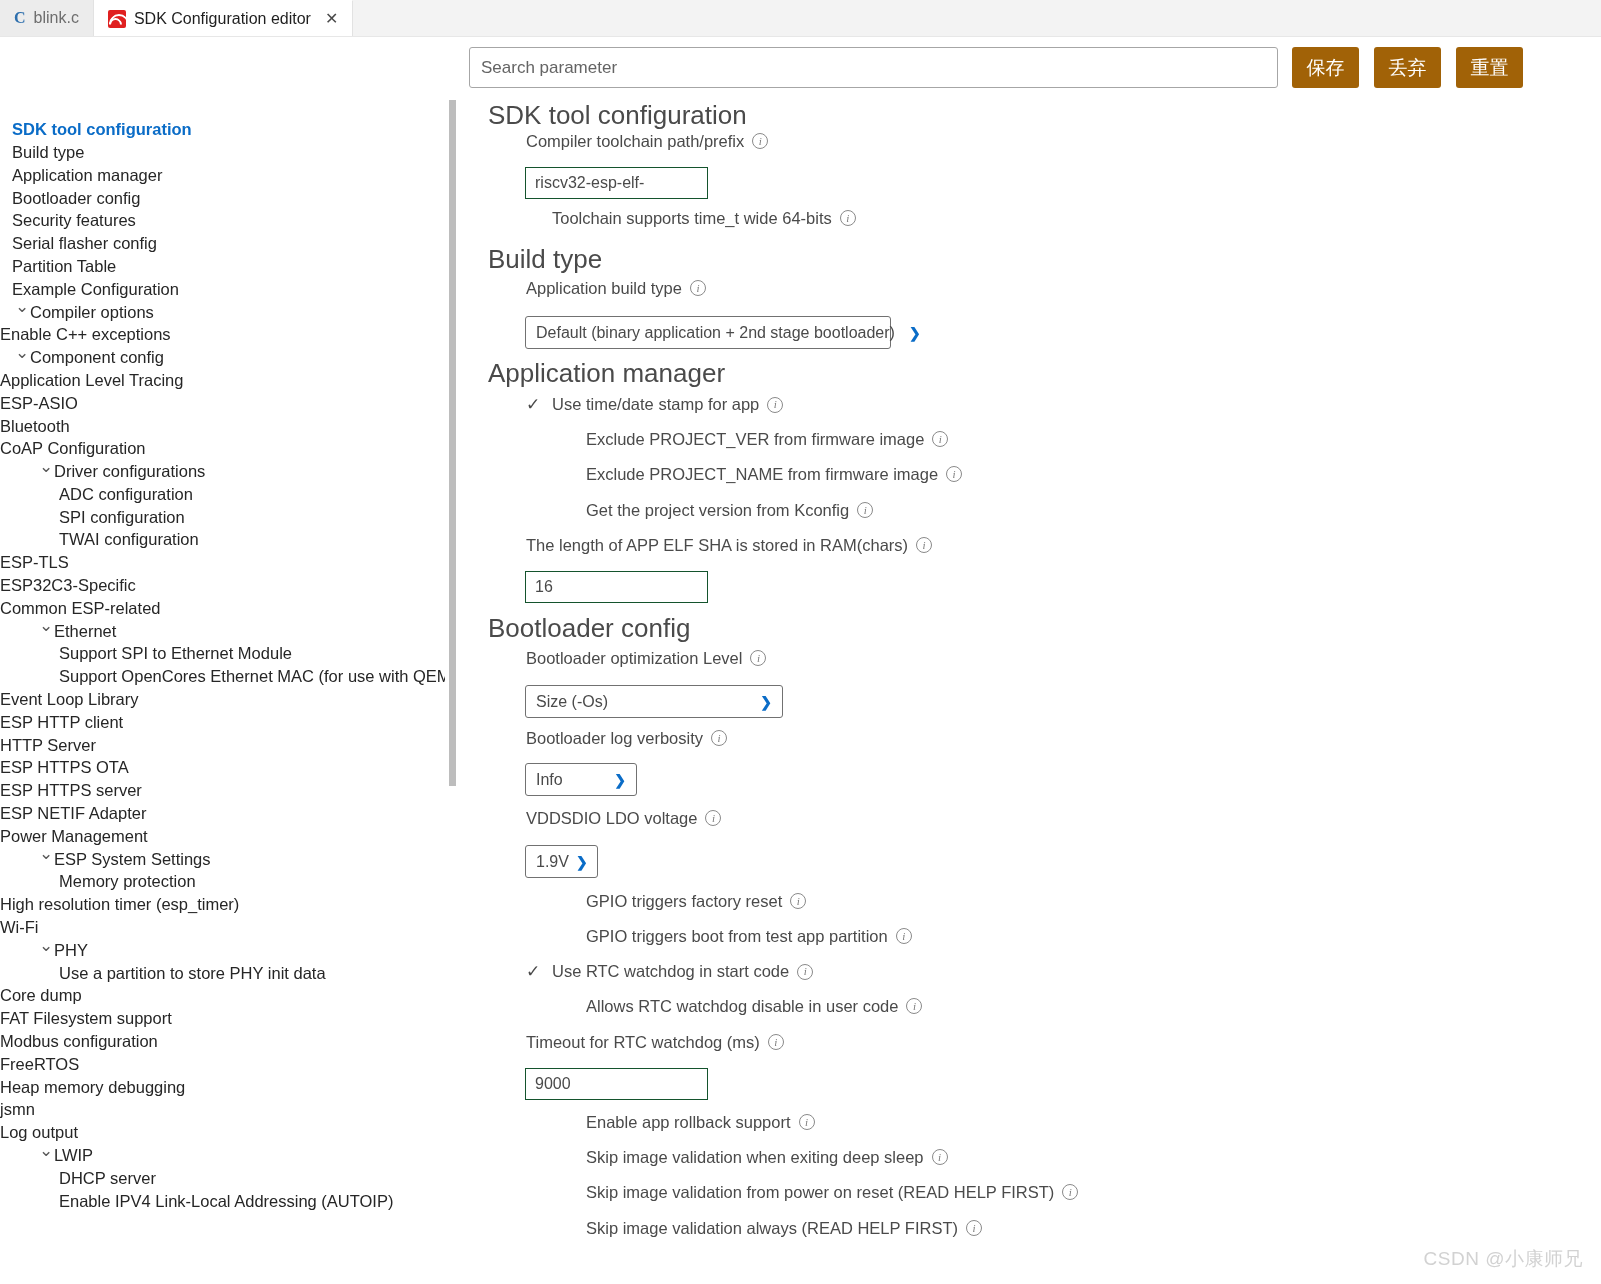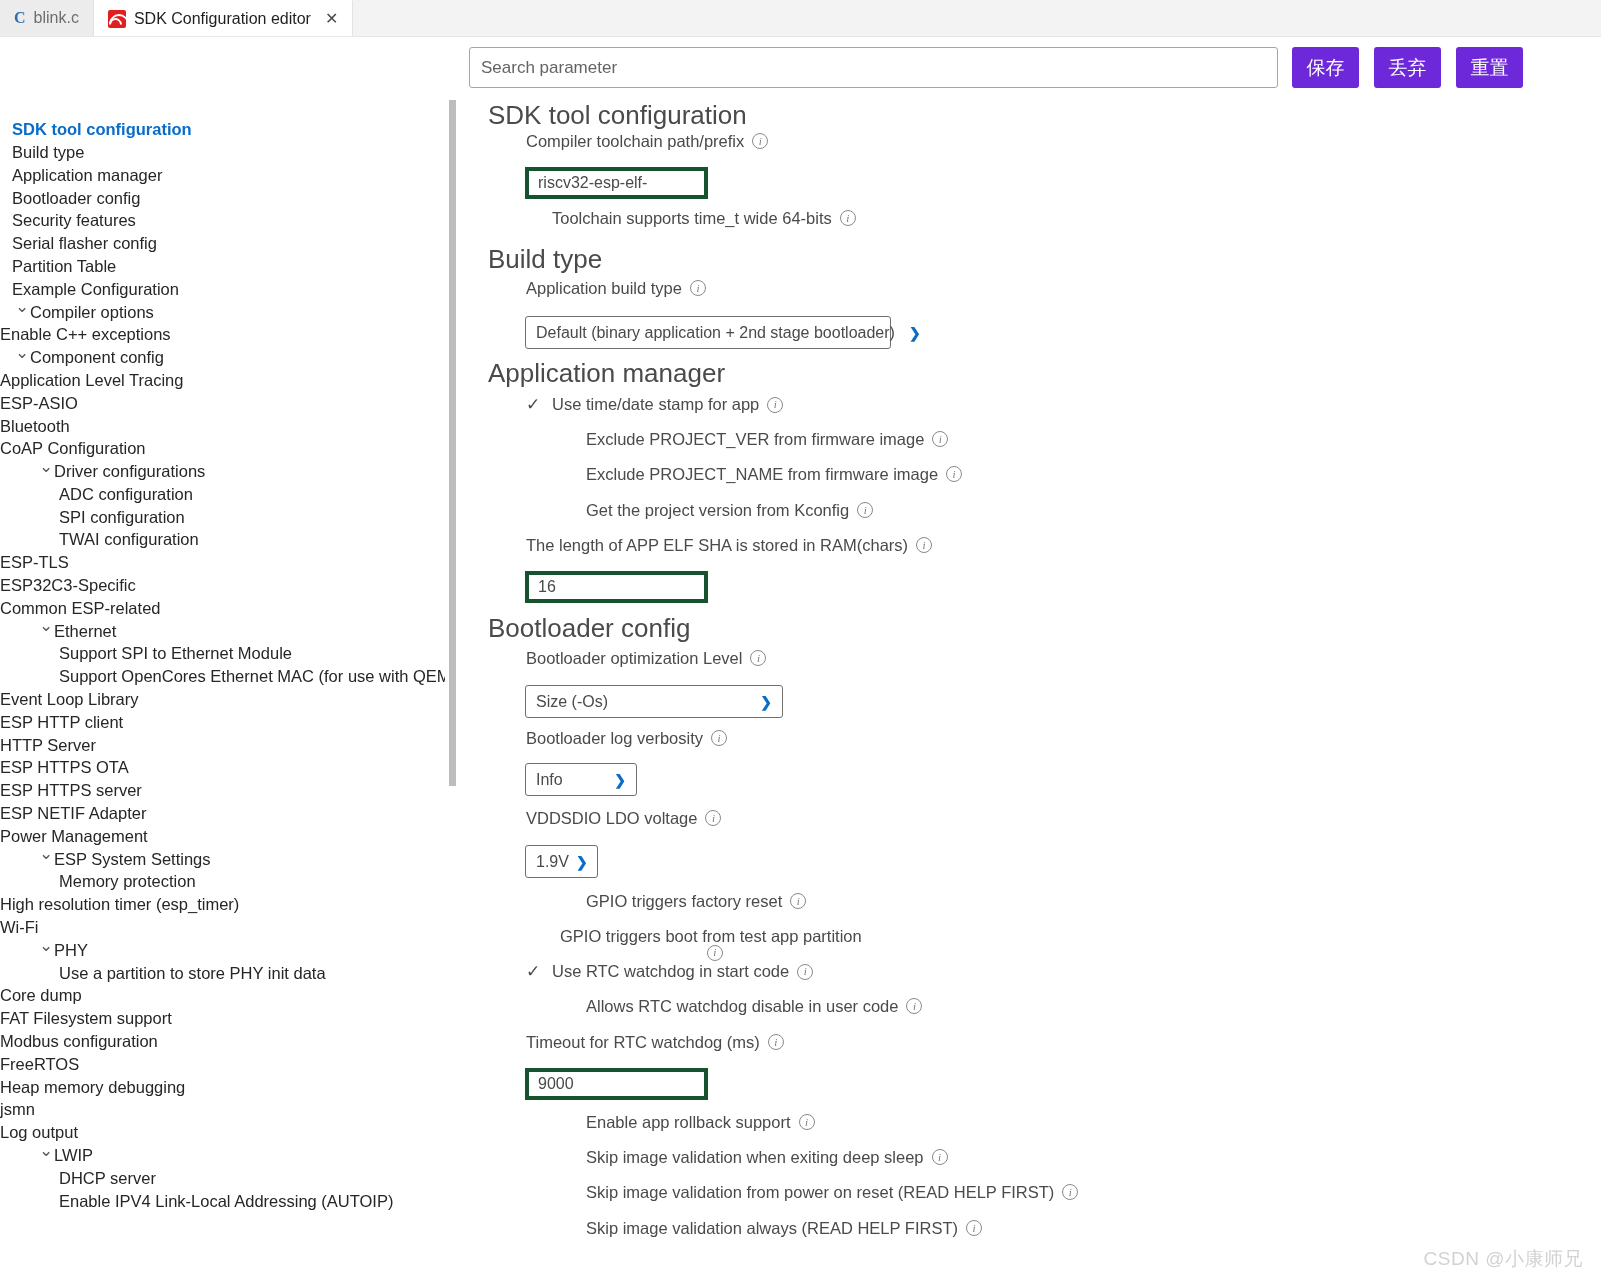--- a/index.html
+++ b/index.html
@@ -73,21 +73,21 @@
     background: #fff;
     font-family: "Liberation Sans", sans-serif;
     font-size: 17px; color: #333;
     padding: 0 11px;
     outline: none;
   }
   #search-input::placeholder { color: #646464; }
   .top-btn {
     position: absolute; top: 10px;
     height: 41px; width: 67px;
-    background: #6d28d9;
+    background: #a16207;
     color: #ffffff;
     border: none; border-radius: 3px;
     font-family: "Liberation Sans", sans-serif;
     font-size: 19px;
     cursor: pointer;
     padding: 0;
   }
   #btn-save   { left: 1292px; }
   #btn-discard{ left: 1374px; }
   #btn-reset  { left: 1456px; }
@@ -161,21 +161,21 @@
     border: 1px solid #8a8a8a; border-radius: 50%;
     font-size: 11px; color: #7b7b7b;
     margin-left: 8px;
     font-family: "Liberation Serif", serif;
     font-style: italic;
     line-height: 1;
     cursor: pointer;
     vertical-align: middle;
   }
   .txtfield {
-    border: 4px solid #14532d;
+    border: 1px solid #14532d;
     background: #fff;
     font-family: "Liberation Sans", sans-serif;
     font-size: 16px; color: #4a4a4a;
     height: 32px; width: 183px;
     padding: 0 9px;
     outline: none;
   }
   .selectbox {
     position: relative;
     display: inline-flex; align-items: center;
@@ -462,21 +462,21 @@
   <div class="selectbox abs" style="left:69px; top:747px; width:73px;">
     <span>1.9V</span>
     <span class="chev-down" style="padding-left:7px;">❯</span>
   </div>
 
   <div class="row abs" style="left:104px; top:795px;">
     <span class="check"></span>
     <span class="rlabel">GPIO triggers factory reset</span>
     <span class="info">i</span>
   </div>
-  <div class="row abs" style="left:104px; top:830px;flex-direction:column;">
+  <div class="row abs" style="left:104px; top:830px;">
     <span class="check"></span>
     <span class="rlabel">GPIO triggers boot from test app partition</span>
     <span class="info">i</span>
   </div>
   <div class="row abs" style="left:70px; top:865px;">
     <span class="check">✓</span>
     <span class="rlabel">Use RTC watchdog in start code</span>
     <span class="info">i</span>
   </div>
   <div class="row abs" style="left:104px; top:900px;">

